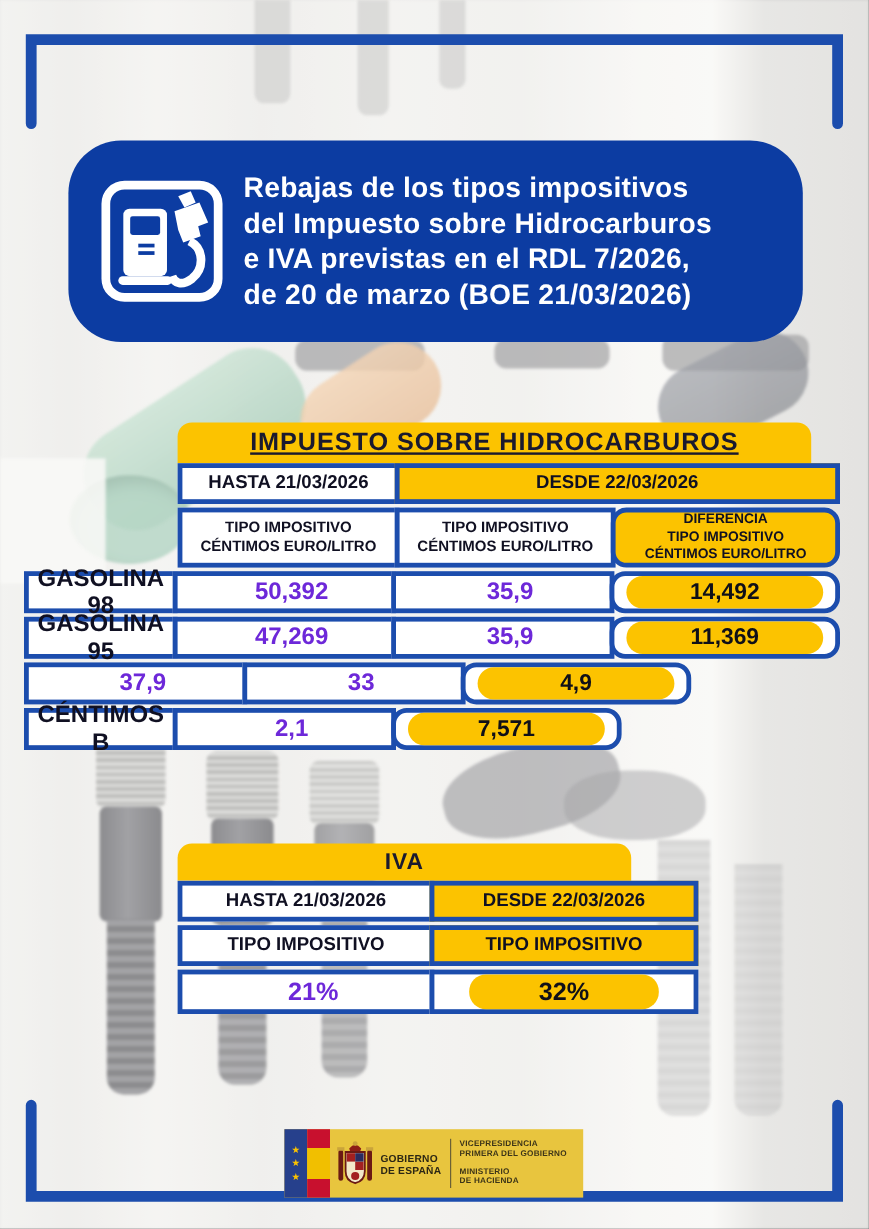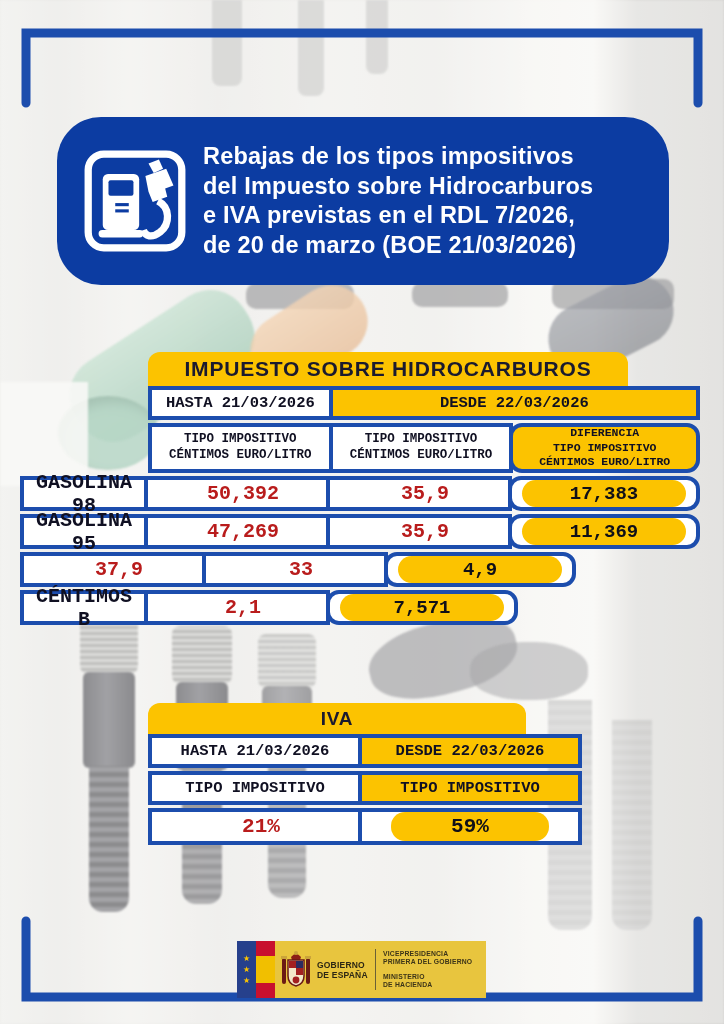--- a/index.html
+++ b/index.html
@@ -19,43 +19,43 @@
   .blob{position:absolute;border-radius:45%;}
   .wash{position:absolute;inset:0;background:rgba(250,250,248,0.46);}
   
   .brackets{position:absolute;inset:0;z-index:2;pointer-events:none;}
   
   .header-card{position:absolute;left:57px;top:117px;width:612px;height:168px;background:#0c3ca2;
                border-radius:44px;z-index:3;display:flex;align-items:center;}
   .pump-box{margin-left:24px;flex:0 0 108px;display:flex;justify-content:center;}
   .header-title{color:#fff;font-weight:bold;font-size:23.5px;line-height:29.5px;margin-left:14px;letter-spacing:.2px;}
   
-  .t-row{display:flex;margin-bottom:3px;font-family:Liberation Mono, monospace;}
+  .t-row{display:flex;margin-bottom:3px;}
   .cell{box-sizing:border-box;border:4px solid #1c4dad;background:#fff;display:flex;
         align-items:center;justify-content:center;text-align:center;color:#101022;font-weight:bold;}
   .cell + .cell{margin-left:-4px;}
   .yellow{background:#fcc300;}
   .banner{background:#fcc300;border-radius:12px 12px 0 0;display:flex;align-items:center;justify-content:center;
           color:#1a1a2f;font-weight:bold;letter-spacing:.8px;}
   .pill{background:#fcc300;border-radius:14px;display:flex;align-items:center;justify-content:center;
         font-weight:bold;color:#101018;}
   .preline{white-space:pre-line;}
   
   .hydro{position:absolute;left:20px;top:352px;width:680px;z-index:3;}
-  .hydro .banner{margin-left:128px;width:480px;height:34px;font-size:21px;}
+  .hydro .banner{margin-left:128px;width:528px;height:34px;font-size:21px;text-decoration:underline;}
   .hydro .hrow{margin-left:128px;}
   .c0{width:128px;font-size:20px;}
   .c1{width:186px;}
   .c2{width:186px;}
   .c3{width:192px;border-radius:13px;}
   .rowh{height:35px;}
   .hdr1{height:34px;font-size:15.5px;}
   .hdr2{height:50px;font-size:12.5px;line-height:1.25;}
   .hdr2.c3{font-size:11.5px;}
-  .num{font-size:20px;color:#b91c1c;padding-left:12px;}
+  .num{font-size:20px;color:#6d28d9;padding-left:12px;}
   .hydro .pill{width:164px;height:27px;font-size:19px;}
   
   .iva{position:absolute;left:148px;top:703px;width:434px;z-index:3;}
   .iva .banner{width:378px;height:31px;font-size:19px;}
   .ivc1{width:214px;}
   .ivc2{width:224px;}
   .iva .r1{height:34px;font-size:15.5px;}
   .iva .r2{height:34px;font-size:15.5px;}
   .iva .r3{height:37px;}
   .iva .num{font-size:21px;}
@@ -154,21 +154,21 @@
       <div class="cell c3 hdr2 yellow preline">DIFERENCIA
 TIPO IMPOSITIVO
 CÉNTIMOS EURO/LITRO</div>
     </div>
 
     <div class="t-row">
       <div class="cell c0 rowh">GASOLINA 98</div>
       <div class="cell c1 rowh num">50,392</div>
       <div class="cell c2 rowh num">35,9</div>
       <div class="cell c3 rowh">
-        <div class="pill">17,383</div>
+        <div class="pill">14,492</div>
       </div>
     </div>
     <div class="t-row">
       <div class="cell c0 rowh">GASOLINA 95</div>
       <div class="cell c1 rowh num">47,269</div>
       <div class="cell c2 rowh num">35,9</div>
       <div class="cell c3 rowh">
         <div class="pill">11,369</div>
       </div>
     </div>
@@ -194,21 +194,21 @@
       <div class="cell ivc1 r1">HASTA 21/03/2026</div>
       <div class="cell ivc2 r1 yellow">DESDE 22/03/2026</div>
     </div>
     <div class="t-row">
       <div class="cell ivc1 r2">TIPO IMPOSITIVO</div>
       <div class="cell ivc2 r2 yellow">TIPO IMPOSITIVO</div>
     </div>
     <div class="t-row">
       <div class="cell ivc1 r3 num">21%</div>
       <div class="cell ivc2 r3">
-        <div class="pill">59%</div>
+        <div class="pill">32%</div>
       </div>
     </div>
   </div>
 
   <div class="footer">
     <div class="eu-band">
       <span>★</span>
       <span>★</span>
       <span>★</span>
     </div>

